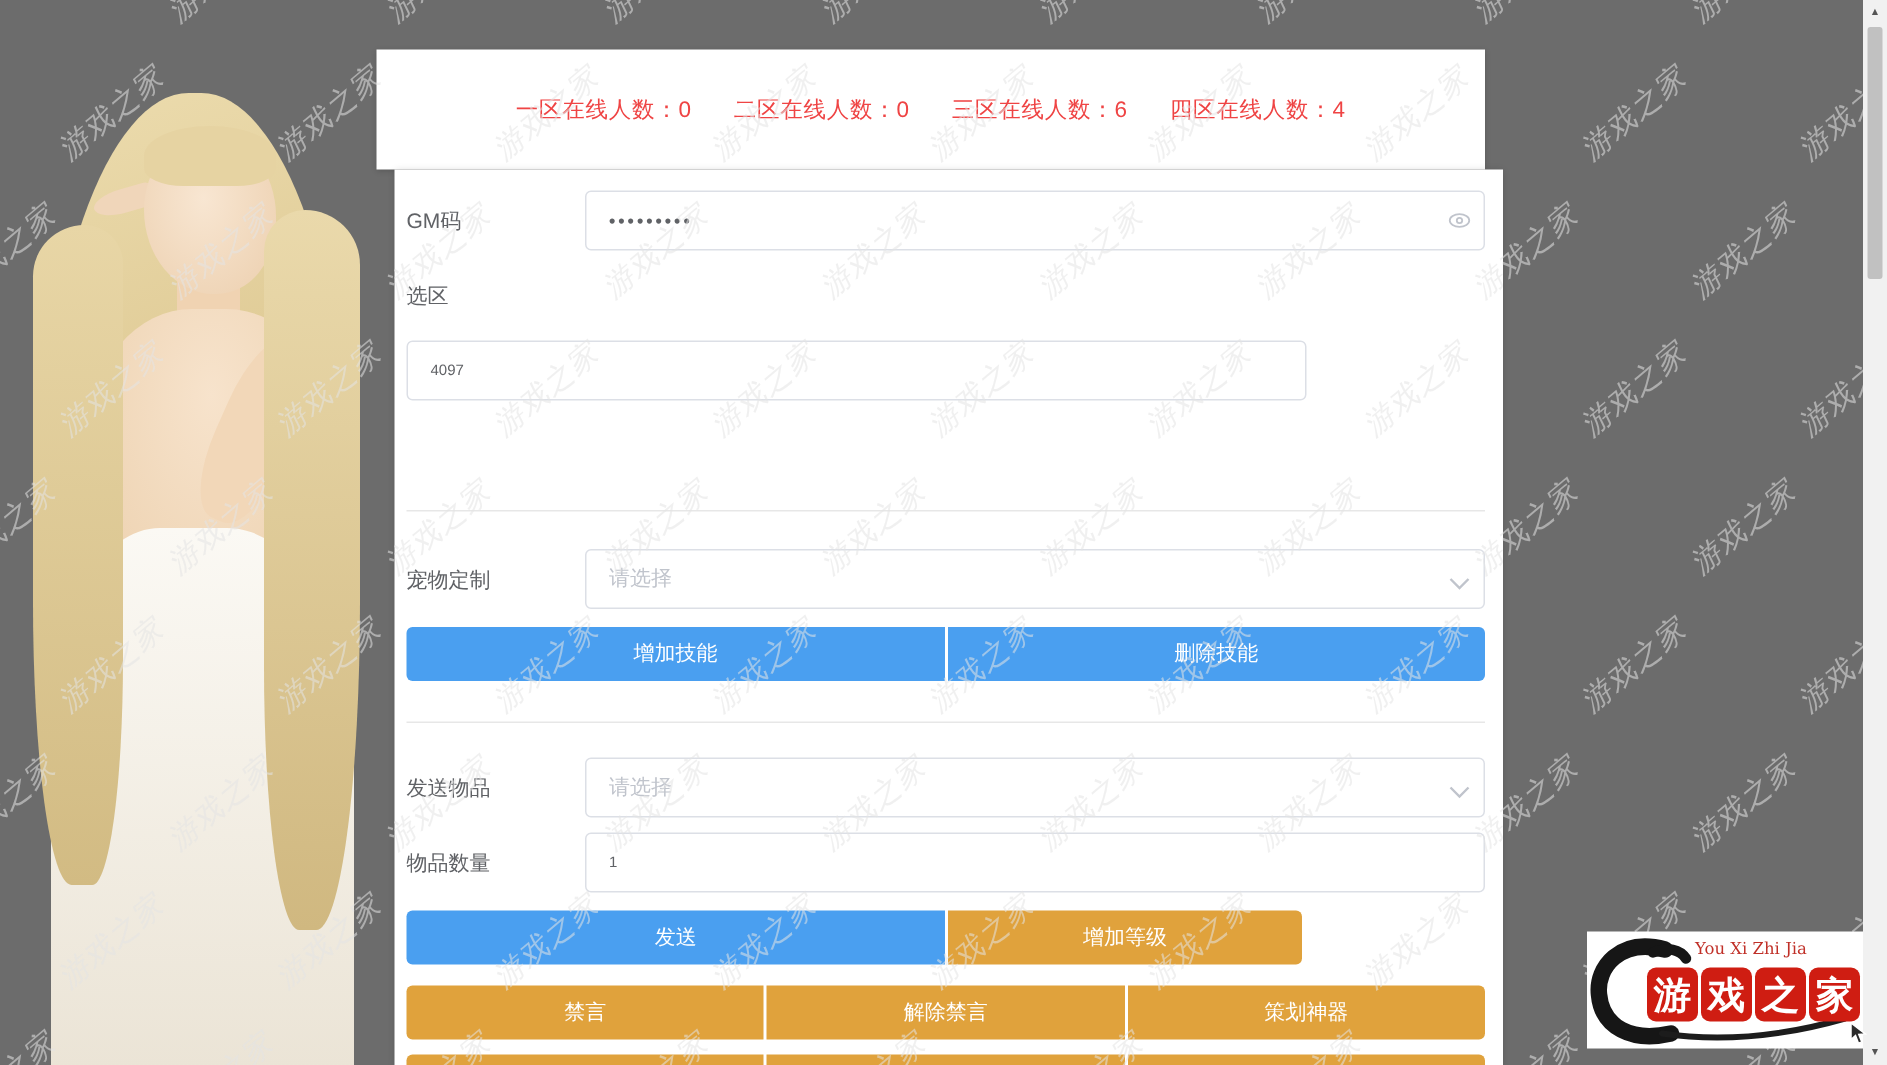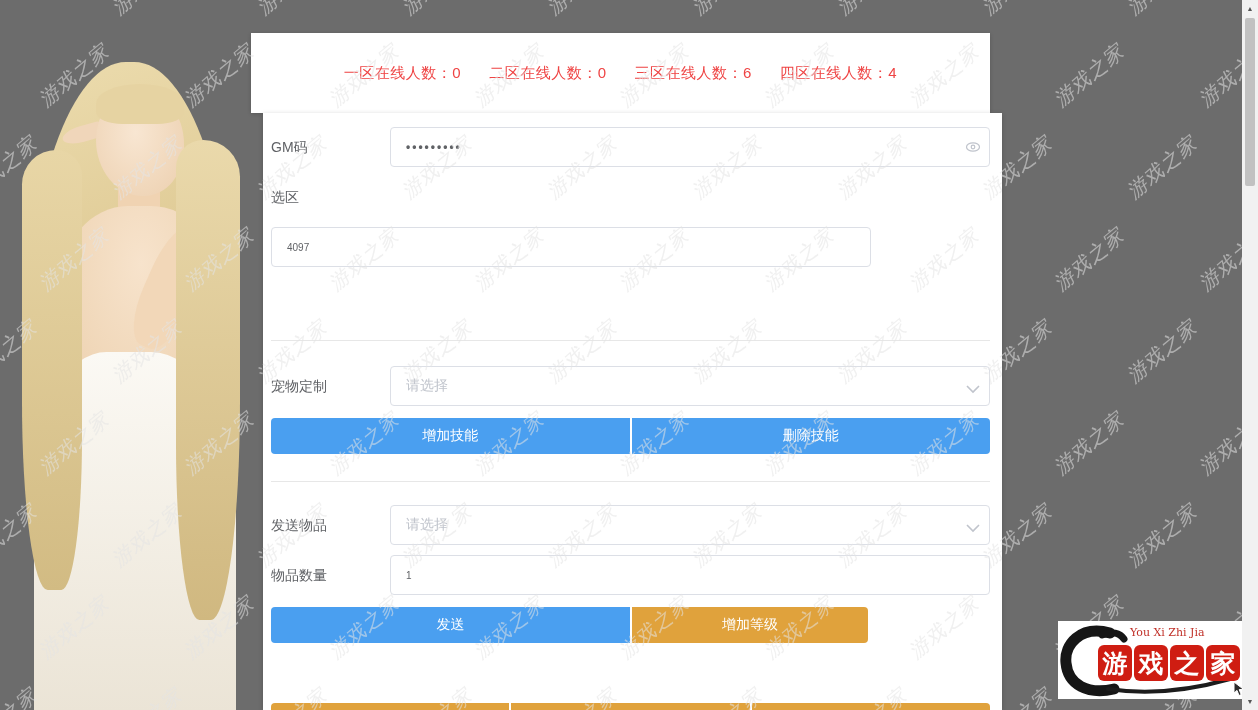--- a/index.html
+++ b/index.html
@@ -174,20 +174,25 @@
       <div class="ctrl">
         <input class="field" type="text" value="1" style="">
       </div>
     </div>
 
     <div class="btnrow" style="top:494px;width:597px">
       <button class="btn blue" style="width:359px">发送</button>
       <button class="btn orange" style="width:236px">增加等级</button>
     </div>
 
+    <div class="btnrow" style="top:544px;width:719px">
+      <button class="btn orange" style="flex:1">禁言</button>
+      <button class="btn orange" style="flex:1">解除禁言</button>
+      <button class="btn orange" style="flex:1">策划神器</button>
+    </div>
 
     <div class="btnrow" style="top:590px;width:719px">
       <button class="btn orange" style="flex:1"></button>
       <button class="btn orange" style="flex:1"></button>
       <button class="btn orange" style="flex:1"></button>
     </div>
   </div>
 
   <div class="logo">
     <svg class="logo-ink" width="184" height="78" viewBox="0 0 184 78">

